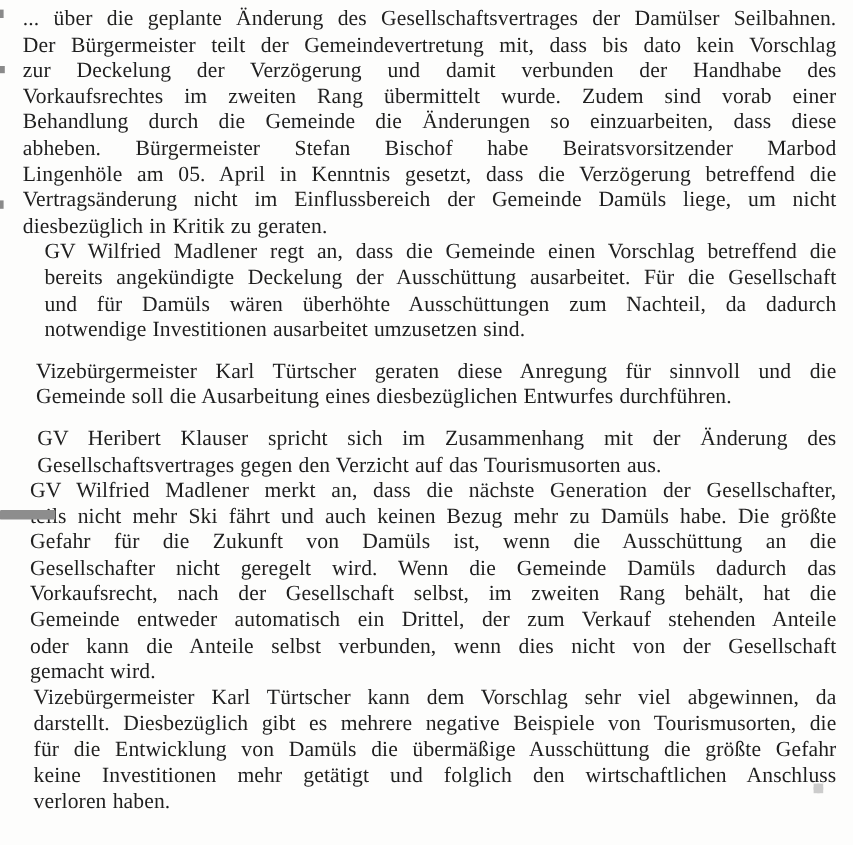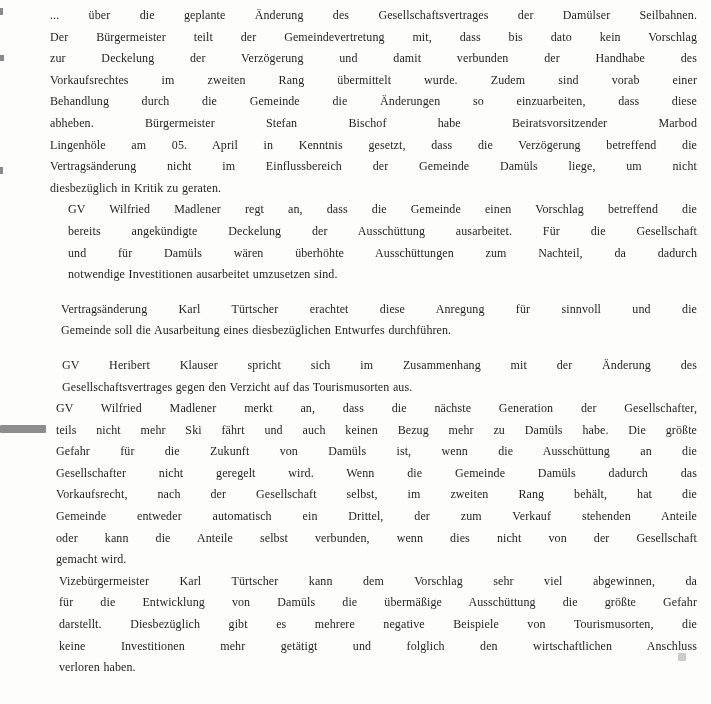--- a/index.html
+++ b/index.html
@@ -25,29 +25,28 @@
     padding-right: 14px;
   }
   .para.gap-before { margin-top: 13px; }
   .p1 { padding-left: 19px; }
   .p2 { padding-left: 37px; }
   .p3 { padding-left: 30px; }
   .p4 { padding-left: 31px; }
   .p5 { padding-left: 25px; }
   .p6 { padding-left: 28px; }
   .line {
-    font-size: 12px;
+    font-size: 18px;
     line-height: 21.6px;
     text-align: justify;
     text-align-last: justify;
     word-spacing: 0.5px;
     letter-spacing: 0.1px;
     white-space: nowrap;
     overflow: visible;
-    margin-left: 31px;
   }
   .line.last {
     text-align: left;
     text-align-last: left;
   }
   
   .margin-bar {
     position: absolute;
     left: 0;
     top: 425px;
@@ -95,21 +94,21 @@
   </div>
 
   <div class="para p2">
     <div class="line">GV Wilfried Madlener regt an, dass die Gemeinde einen Vorschlag betreffend die</div>
     <div class="line">bereits angekündigte Deckelung der Ausschüttung ausarbeitet. Für die Gesellschaft</div>
     <div class="line">und für Damüls wären überhöhte Ausschüttungen zum Nachteil, da dadurch</div>
     <div class="line last">notwendige Investitionen ausarbeitet umzusetzen sind.</div>
   </div>
 
   <div class="para p3 gap-before">
-    <div class="line">Vertragsänderung Karl Türtscher erachtet diese Anregung für sinnvoll und die</div>
+    <div class="line">Vizebürgermeister Karl Türtscher geraten diese Anregung für sinnvoll und die</div>
     <div class="line last">Gemeinde soll die Ausarbeitung eines diesbezüglichen Entwurfes durchführen.</div>
   </div>
 
   <div class="para p4 gap-before">
     <div class="line">GV Heribert Klauser spricht sich im Zusammenhang mit der Änderung des</div>
     <div class="line last">Gesellschaftsvertrages gegen den Verzicht auf das Tourismusorten aus.</div>
   </div>
 
   <div class="para p5">
     <div class="line">GV Wilfried Madlener merkt an, dass die nächste Generation der Gesellschafter,</div>
@@ -117,22 +116,22 @@
     <div class="line">Gefahr für die Zukunft von Damüls ist, wenn die Ausschüttung an die</div>
     <div class="line">Gesellschafter nicht geregelt wird. Wenn die Gemeinde Damüls dadurch das</div>
     <div class="line">Vorkaufsrecht, nach der Gesellschaft selbst, im zweiten Rang behält, hat die</div>
     <div class="line">Gemeinde entweder automatisch ein Drittel, der zum Verkauf stehenden Anteile</div>
     <div class="line">oder kann die Anteile selbst verbunden, wenn dies nicht von der Gesellschaft</div>
     <div class="line last">gemacht wird.</div>
   </div>
 
   <div class="para p6">
     <div class="line">Vizebürgermeister Karl Türtscher kann dem Vorschlag sehr viel abgewinnen, da</div>
+    <div class="line">darstellt. Diesbezüglich gibt es mehrere negative Beispiele von Tourismusorten, die</div>
     <div class="line">für die Entwicklung von Damüls die übermäßige Ausschüttung die größte Gefahr</div>
-    <div class="line">darstellt. Diesbezüglich gibt es mehrere negative Beispiele von Tourismusorten, die</div>
     <div class="line">keine Investitionen mehr getätigt und folglich den wirtschaftlichen Anschluss</div>
     <div class="line last">verloren haben.</div>
   </div>
 
 </div>
 
 <div class="margin-bar" style="background: rgb(141, 141, 141);"></div>
 <div class="edge-tick tick-1" style="background: rgb(138, 138, 138);"></div>
 <div class="edge-tick tick-2" style="background: rgb(138, 138, 138);"></div>
 <div class="edge-tick tick-3" style="background: rgb(138, 138, 138);"></div>

